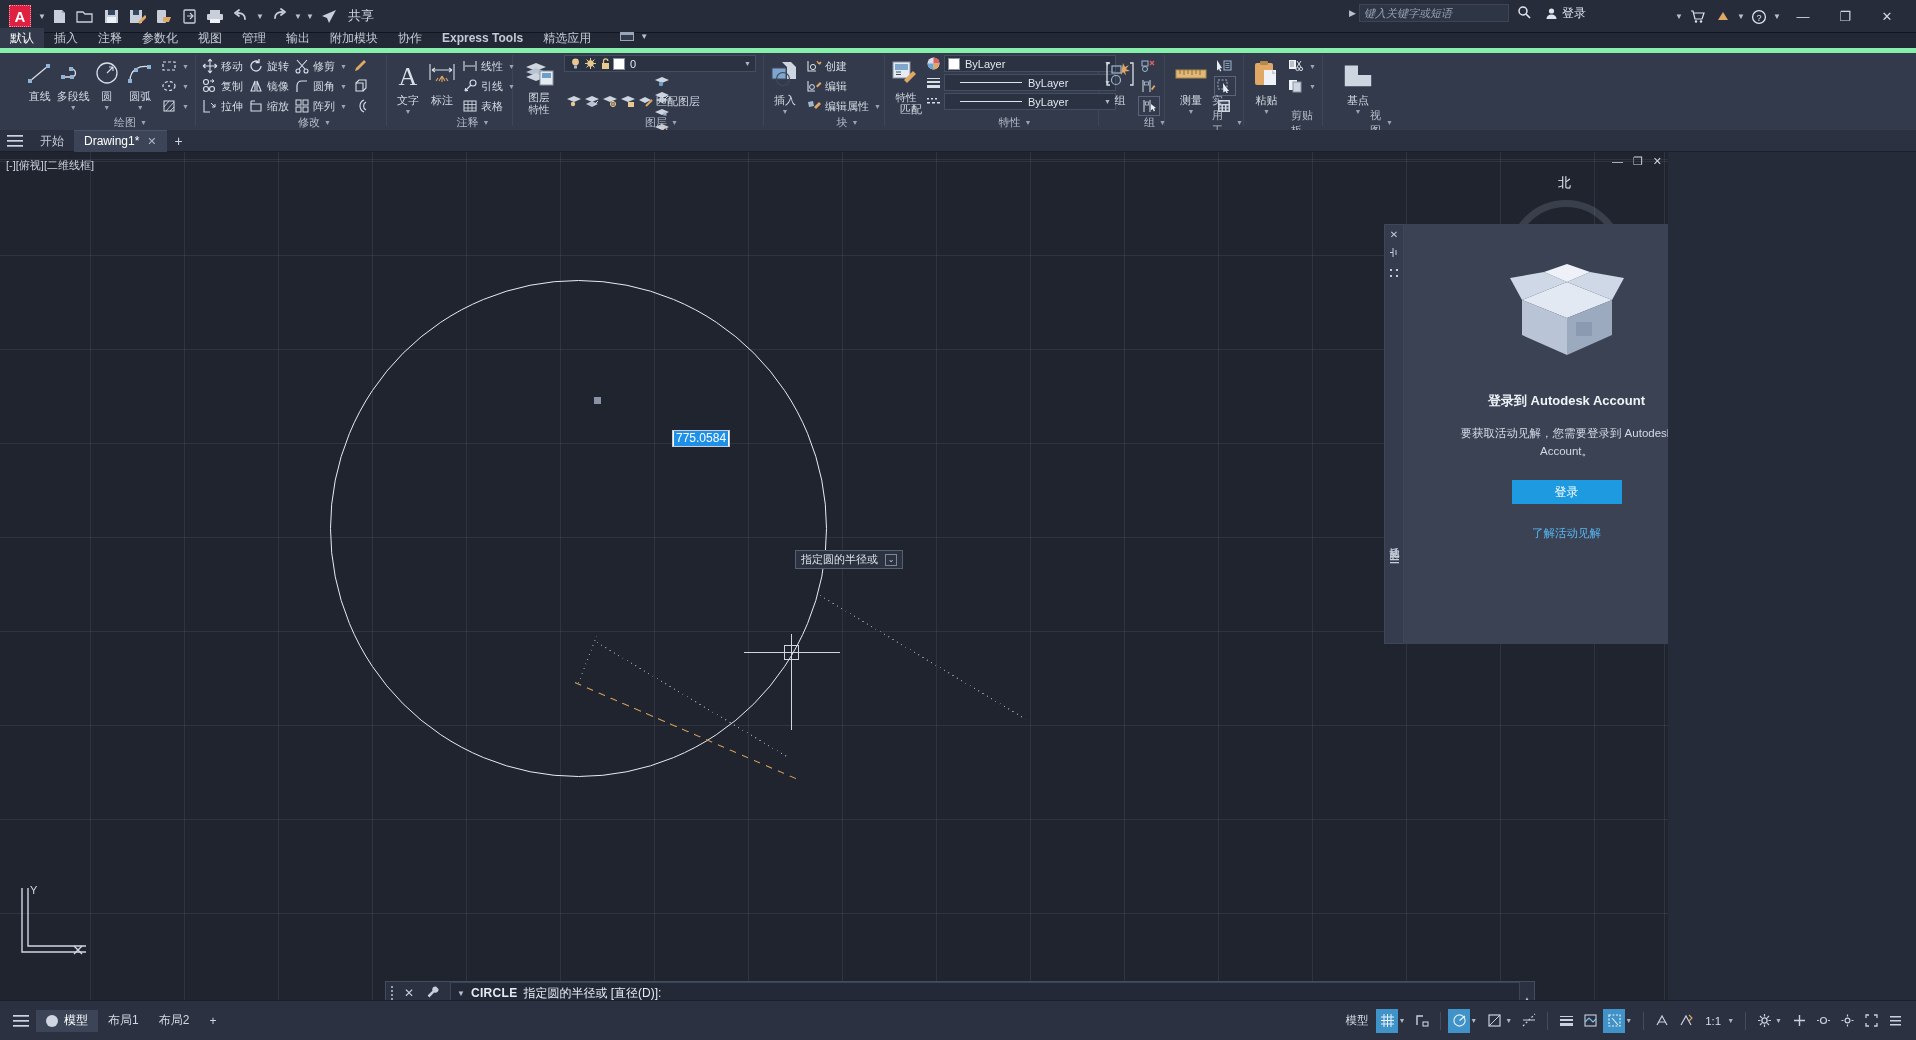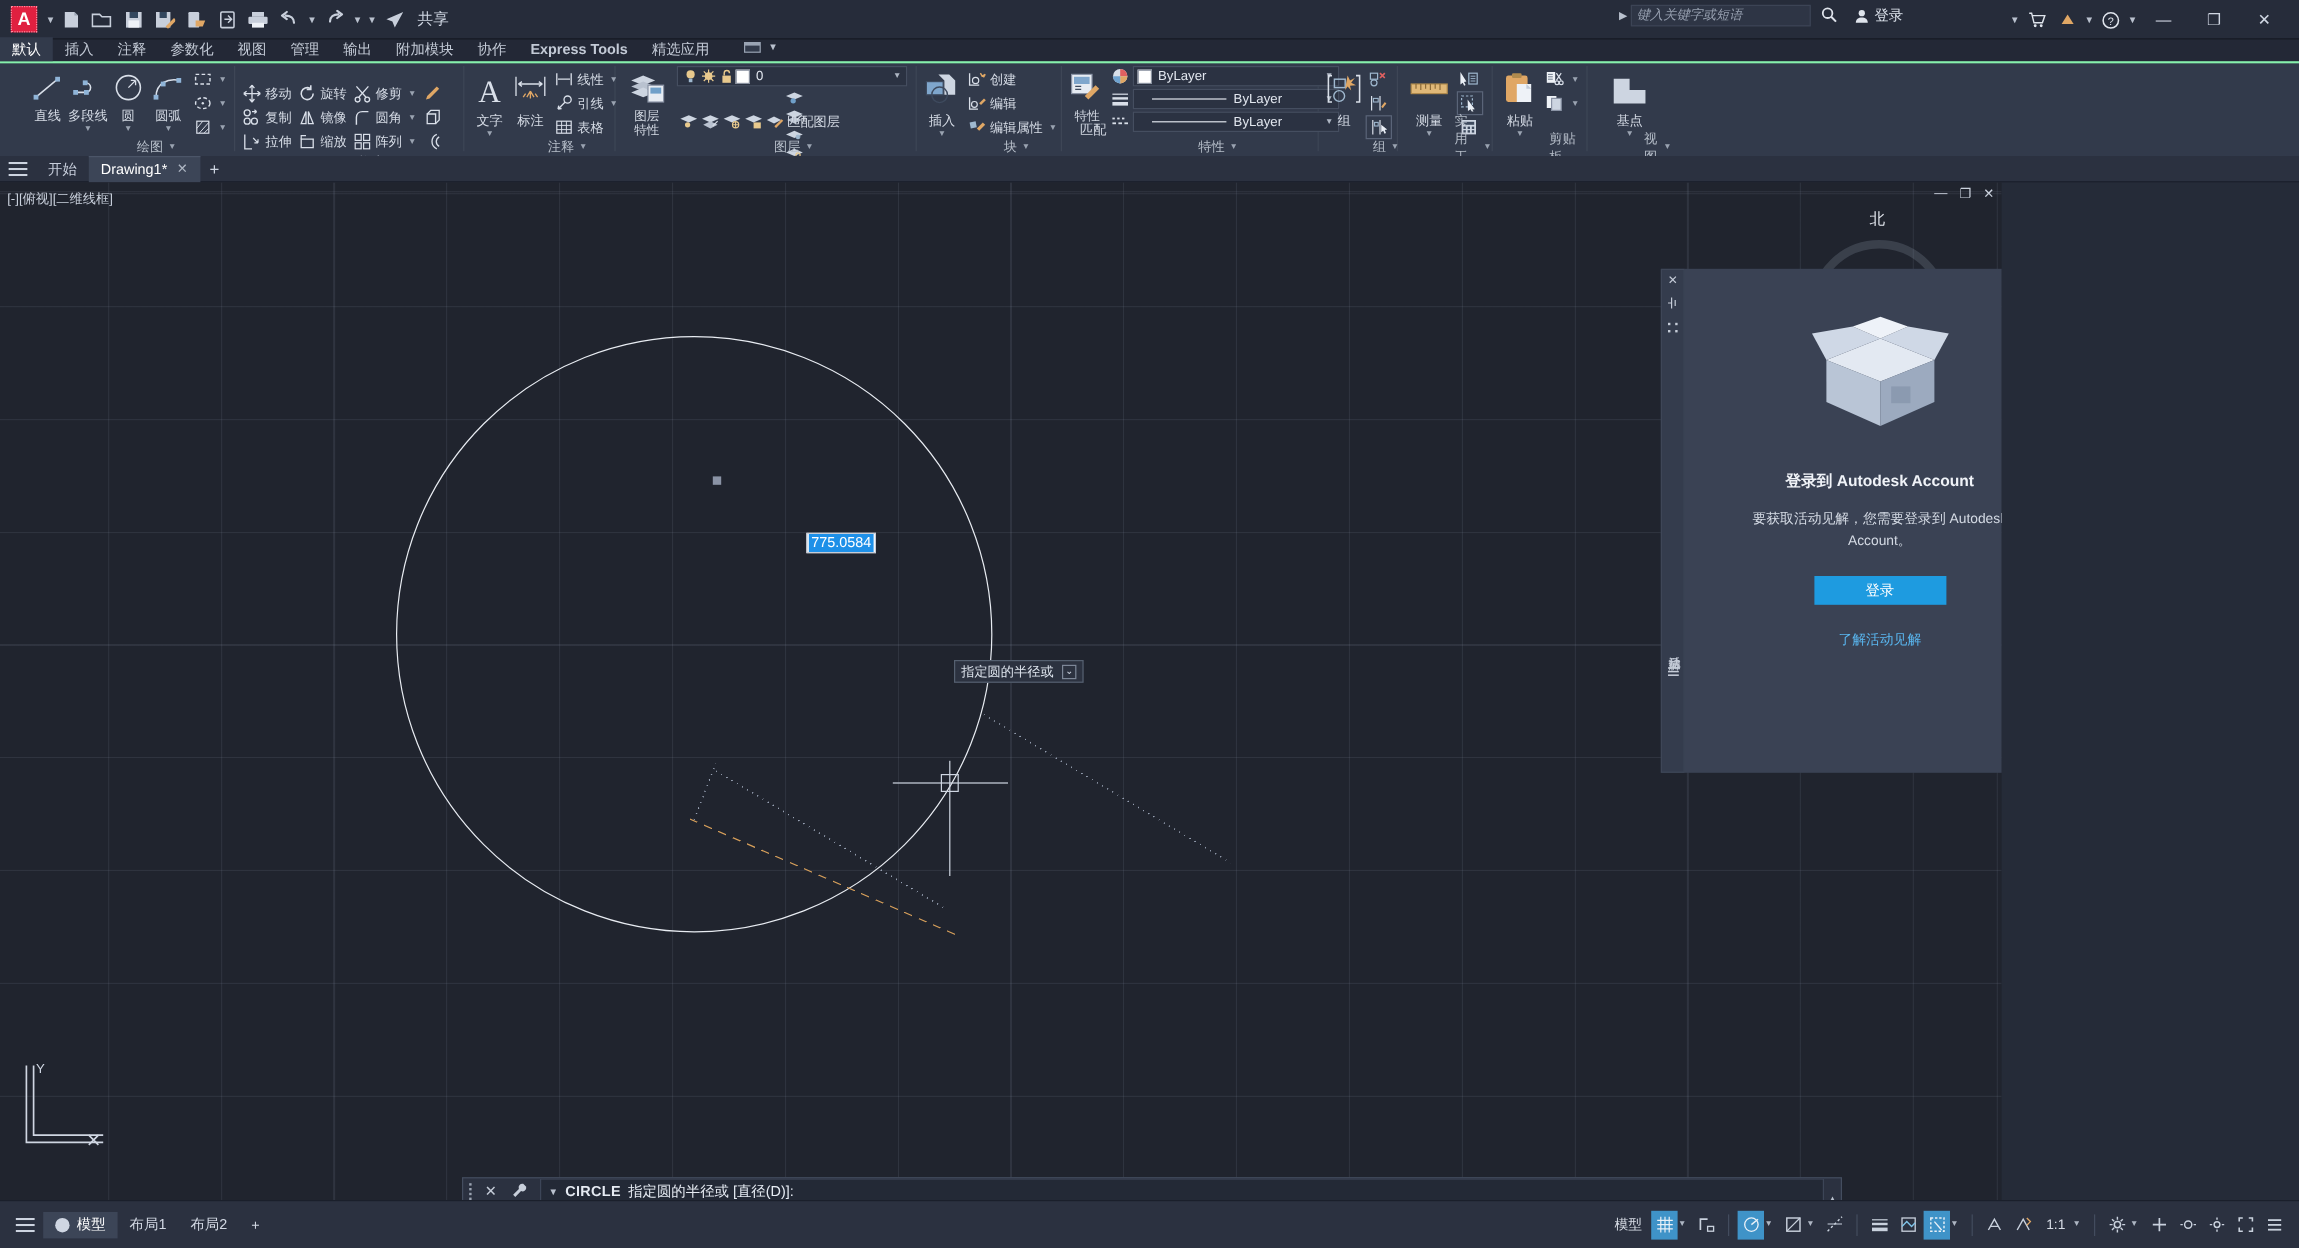--- a/index.html
+++ b/index.html
@@ -50,21 +50,21 @@
   .tb-right .qicon { width:26px; }
   .winbtn {
     width:42px; height:33px; display:flex; align-items:center; justify-content:center;
     color:#cfd6e2; font-size:13px;
   }
 
   
   .ribtabs {
     position:absolute; left:0; top:33px; width:1916px; height:20px;
     background:#232836; display:flex; align-items:flex-end; font-size:12px;
-    border-bottom:2px solid #86efac;
+    border-bottom:5px solid #86efac;
   }
   .ribtab {
     padding:2px 10px 3px 10px; color:#c3cad6; height:20px; line-height:16px; white-space:nowrap;
   }
   .ribtab.active { background:#323a4b; color:#ffffff; }
   .ribtab.en { color:#c3cad6;font-weight:bold; }
 
   
   .ribbon {
     position:absolute; left:0; top:53px; width:1916px; height:77px;
@@ -161,21 +161,21 @@
     transform-origin:0 0; transform:rotate(-69deg);
   }
   .dotline3 {
     position:absolute; left:820px; top:443px; width:240px; height:1px;
     background:repeating-linear-gradient(to right,#9aa4b6 0 1px, transparent 1px 5px);
     transform-origin:0 0; transform:rotate(31deg);
   }
   .sqmark { position:absolute; left:594px; top:245px; width:7px; height:7px; background:#8a93a5; }
 
   .dynvalue {
-    position:absolute; left:672px; top:292px; height:17px; background:#ffffff;
+    position:absolute; left:672px; top:278px; height:17px; background:#ffffff;
     border:1px solid #c7ccd6; display:flex; align-items:center; padding:0 1px;
   }
   .dynvalue span { background:#1e90e8; color:#ffffff; font-size:12px; padding:0 2px; line-height:15px; }
   .dyntip {
     position:absolute; left:795px; top:398px; height:19px; background:#2c3240;
     border:1px solid #556070; display:flex; align-items:center; gap:7px; padding:0 5px;
     font-size:11px; color:#dfe5ee;
   }
   .dyntip .kbd {
     width:12px; height:12px; border:1px solid #7d8798; font-size:8px; color:#c6cdd9;
@@ -490,21 +490,21 @@
           </div>
         </div>
       </div>
       <div class="panel-title">
         <span>绘图</span>
         <span class="pc">▼</span>
       </div>
     </div>
     <div class="panel-sep"></div>
 
-    <div class="panel" style="width:190px;margin-top:12px;">
+    <div class="panel" style="width:190px;">
       <div class="panel-body" style="gap:1px;">
         <div class="col">
           <div class="sm-row">
             <span class="icosq">
               <svg width="16" height="16" viewBox="0 0 16 16">
                   <path d="M8 1v14M1 8h14M8 1L6 3.5M8 1l2 2.5M8 15l-2-2.5M8 15l2-2.5M1 8l2.5-2M1 8l2.5 2M15 8l-2.5-2M15 8l-2.5 2" stroke="#d9dfe9" stroke-width="1.1" fill="none"></path>
                 </svg>
             </span>
             <span class="lbl">移动</span>
           </div>

